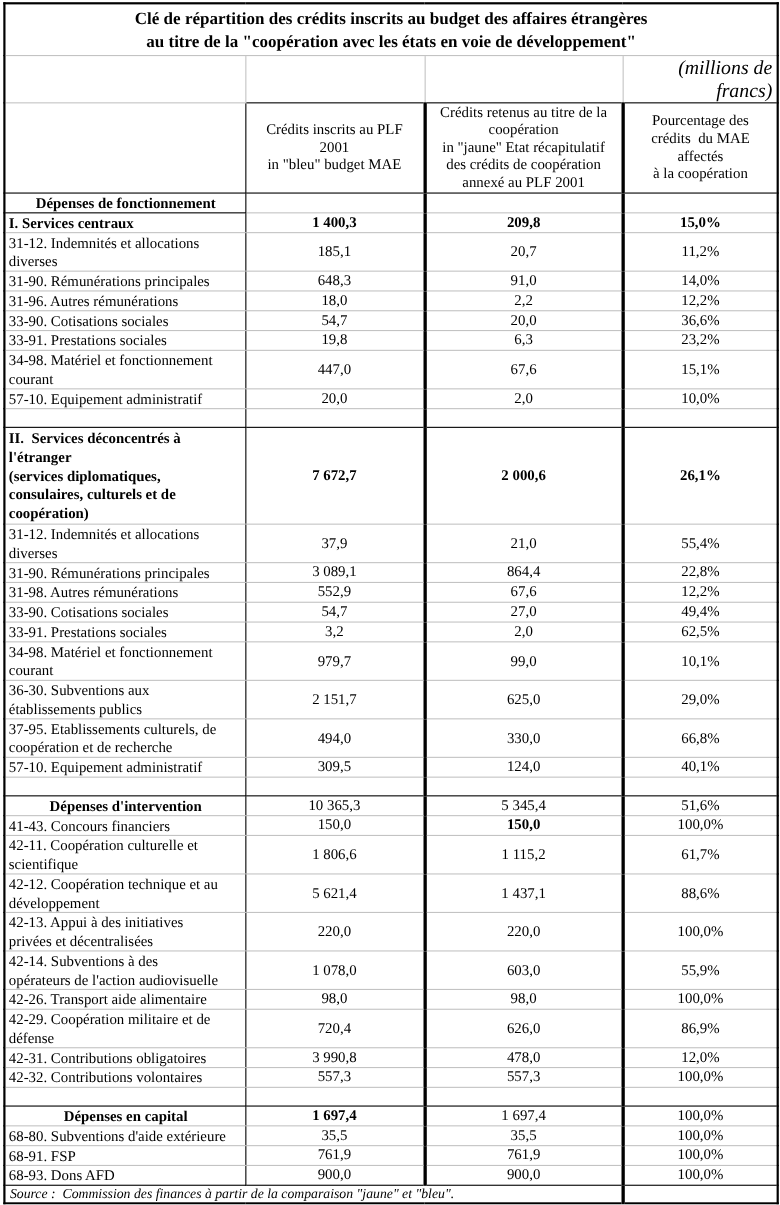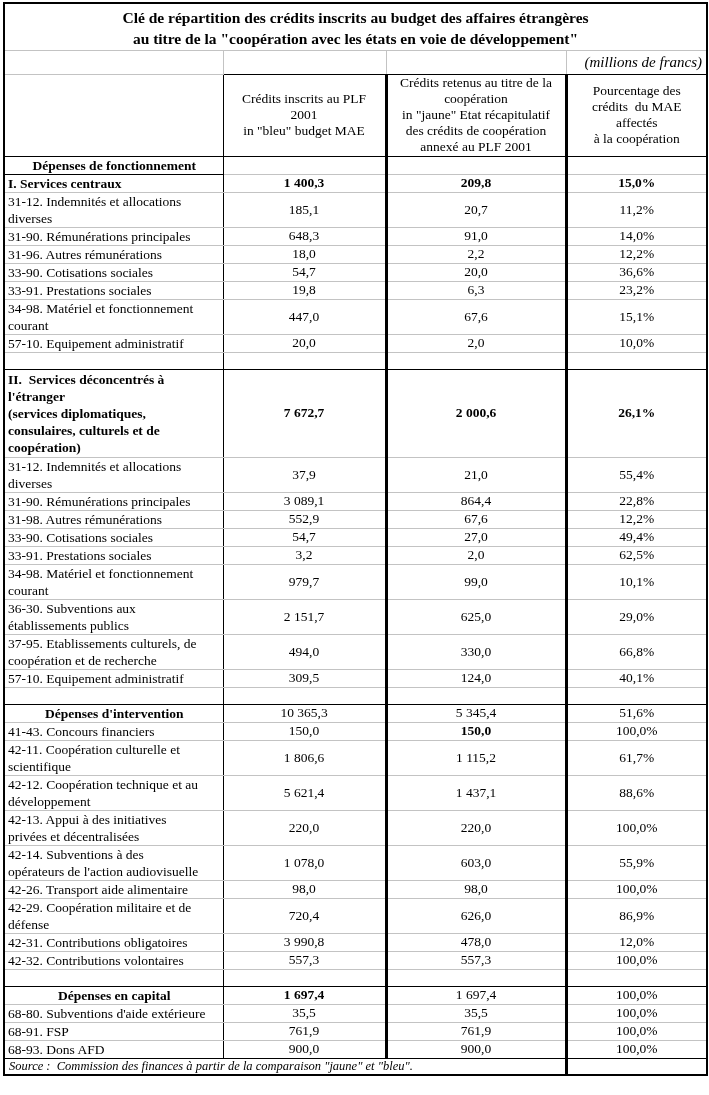--- a/index.html
+++ b/index.html
@@ -13,21 +13,21 @@
   }
   td{padding:0;overflow:hidden;}
   
   td.title-cell{
     text-align:center;font-weight:bold;font-size:15.5px;line-height:21px;
     vertical-align:middle;border-bottom:1px solid #c3c3c3;padding-top:2px;
   }
   
   td.m{border-bottom:none;border-right:1px solid #c3c3c3;}
   td.note{
-    border-bottom:none;text-align:right;font-style:italic;font-size:15px;
+    border-bottom:none;text-align:right;font-style:italic;font-size:18px;
     padding-right:4px;vertical-align:middle;
   }
   
   td.h{
     text-align:center;vertical-align:middle;white-space:pre;
     font-size:13.5px;line-height:16px;border:1px solid #000;
   }
   td.h1{border-top:1px solid #c3c3c3;border-left:none;border-right:1px solid #000;}
   td.h2{border-right:3px solid #000;}
   td.h3{border-right:3px solid #000;}

